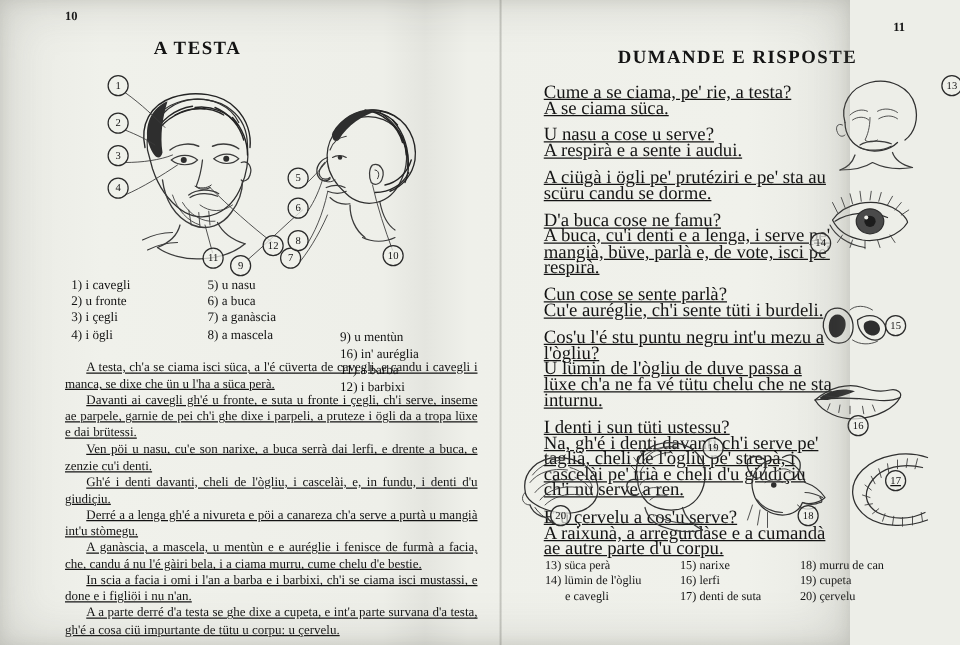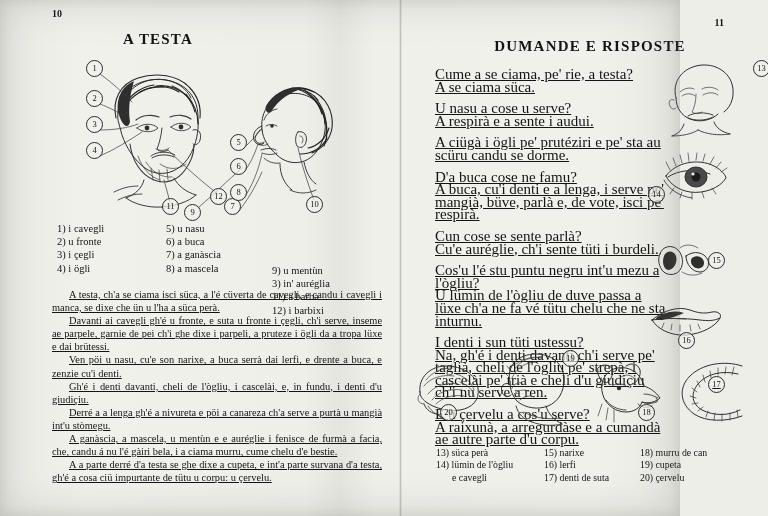--- a/index.html
+++ b/index.html
@@ -199,32 +199,33 @@
       <div>4) i ögli</div>
     </div>
     <div class="vocab vl2">
       <div>5) u nasu</div>
       <div>6) a buca</div>
       <div>7) a ganàscia</div>
       <div>8) a mascela</div>
     </div>
     <div class="vocab vl3">
       <div>9) u mentùn</div>
-      <div>3) in' auréglia</div>
+      <div>16) in' auréglia</div>
       <div>11) a barba</div>
       <div>12) i barbixi</div>
     </div>
 
     <div class="body-left">
       <p>A testa, ch'a se ciama isci süca, a l'é cüverta de cavegli, e candu i cavegli i manca, se dixe che ün u l'ha a süca perà.</p>
       <p>Davanti ai cavegli gh'é u fronte, e suta u fronte i çegli, ch'i serve, inseme ae parpele, garnie de pei ch'i ghe dixe i parpeli, a pruteze i ögli da a tropa lüxe e dai brütessi.</p>
       <p>Ven pöi u nasu, cu'e son narixe, a buca serrà dai lerfi, e drente a buca, e zenzie cu'i denti.</p>
       <p>Gh'é i denti davanti, cheli de l'ògliu, i cascelài, e, in fundu, i denti d'u giudiçiu.</p>
       <p>Derré a a lenga gh'é a nivureta e pöi a canareza ch'a serve a purtà u mangià int'u stòmegu.</p>
       <p>A ganàscia, a mascela, u mentùn e e auréglie i fenisce de furmà a facia, che, candu á nu l'é gàiri bela, i a ciama murru, cume chelu d'e bestie.</p>
+      <p>In scia a facia i omi i l'an a barba e i barbixi, ch'i se ciama isci mustassi, e done e i figliöi i nu n'an.</p>
       <p>A a parte derré d'a testa se ghe dixe a cupeta, e int'a parte survana d'a testa, gh'é a cosa ciü impurtante de tütu u corpu: u çervelu.</p>
     </div>
   </div>
 
   <div class="page page-right">
 
     <div class="folio folio-right">11</div>
     <div class="title title-right">DUMANDE E RISPOSTE</div>
 
     <div class="qa">

